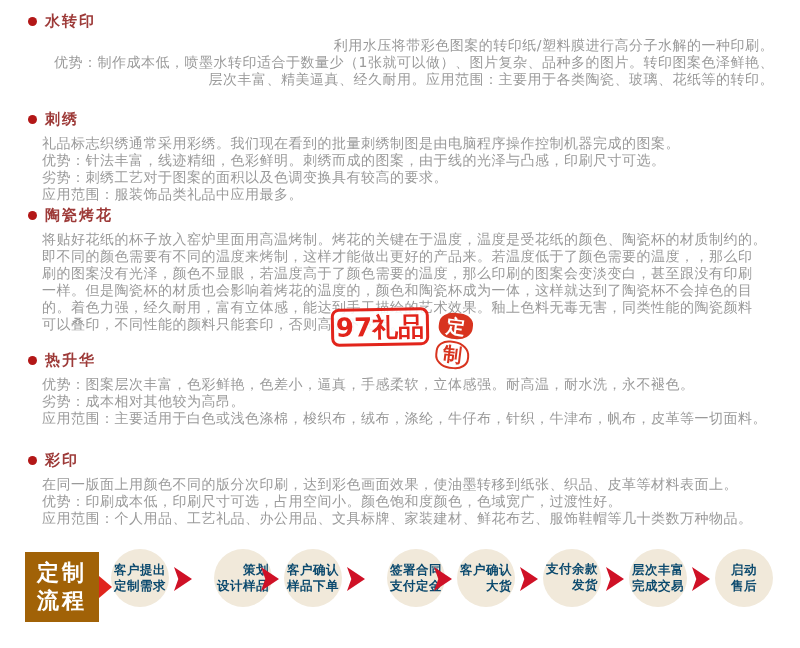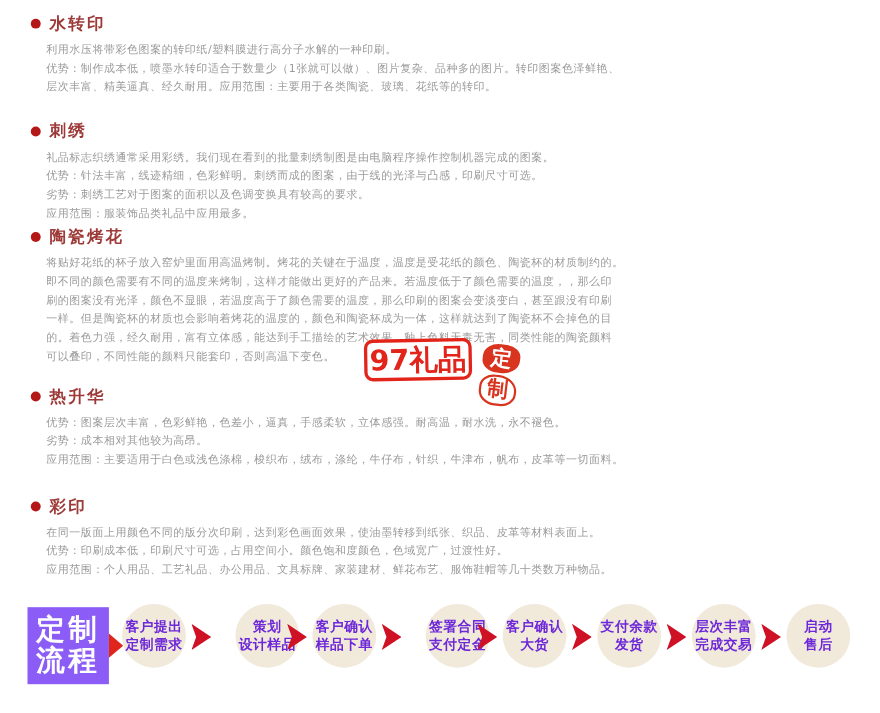--- a/index.html
+++ b/index.html
@@ -18,25 +18,25 @@
   .bullet {
     width: 9px; height: 9px; border-radius: 50%;
     background: #b31717; flex: 0 0 auto;
   }
   .sec-title {
     margin: 0; font-size: 15px; font-weight: bold;
     color: #9d3a38; letter-spacing: 2px;
   }
   .sec-body {
     margin: 5px 0 0 14px; width: 732px;
-    font-size: 10px; line-height: 17px;
+    font-size: 14px; line-height: 17px;
     color: #9a9a9a; letter-spacing: 0.5px;
     white-space: pre-line;
   }
-  .s1 { top: 10px; }
+  .s1 { top: 10px; text-align: right; }
   .s2 { top: 108px; }
   .s3 { top: 204px; }
   .s4 { top: 349px; }
   .s5 { top: 449px; }
 
   
   .wm-box {
     position: absolute; left: 331px; top: 308px;
     width: 92px; height: 32px;
     border: 3px solid #e2241b; border-radius: 8px;
@@ -61,44 +61,44 @@
     color: #d8341f; background: rgba(255,255,255,0.7);
     font-size: 19px; font-weight: bold; text-align: center;
     height: 24px; line-height: 23px;
     border: 2px solid #d8341f;
     border-radius: 40% 50% 42% 46%;
   }
 
   
   .flow-label {
     position: absolute; left: 25px; top: 552px;
-    width: 74px; height: 70px; background: #8b5cf6;
-    color: #ffffff; font-size: 26px; font-weight: bold;
+    width: 74px; height: 70px; background: #a16207;
+    color: #ffffff; font-size: 22px; font-weight: bold;
     letter-spacing: 3px; line-height: 28px;
     display: flex; align-items: center; justify-content: center;
     text-align: center; white-space: pre-line;
   }
   .flow-notch {
     position: absolute; left: 99px; top: 576px;
     width: 0; height: 0;
     border-left: 13px solid #e0251d;
     border-top: 11px solid transparent;
     border-bottom: 11px solid transparent;
   }
   .step-circle {
     position: absolute; top: 549px;
     width: 58px; height: 58px; border-radius: 50%;
     background: #f1e9da;
     display: flex; align-items: center; justify-content: center;
-    text-align: center; white-space: pre-line;
-    font-size: 12.5px; font-weight: bold; color: #6d28d9;
+    text-align: right; white-space: pre-line;
+    font-size: 12.5px; font-weight: bold; color: #0c4a6e;
     line-height: 16px; letter-spacing: 0.5px;
   }
   .c1 { left: 111px; } .c2 { left: 214px; } .c3 { left: 284px; } .c4 { left: 387px; }
-  .c5 { left: 457px; } .c6 { left: 543px; } .c7 { left: 629px; } .c8 { left: 715px; }
+  .c5 { left: 457px; } .c6 { left: 543px; font-family: Liberation Mono, monospace; } .c7 { left: 629px; } .c8 { left: 715px; }
   .step-arrow {
     position: absolute; top: 567px;
     width: 18px; height: 24px; background: #cf1126;
     clip-path: polygon(0 0, 100% 50%, 0 100%, 24% 50%);
   }
   .a1 { left: 174px; } .a2 { left: 261px; } .a3 { left: 347px; } .a4 { left: 434px; }
   .a5 { left: 520px; } .a6 { left: 606px; } .a7 { left: 692px; }
 </style>
 </head>
 <body>

